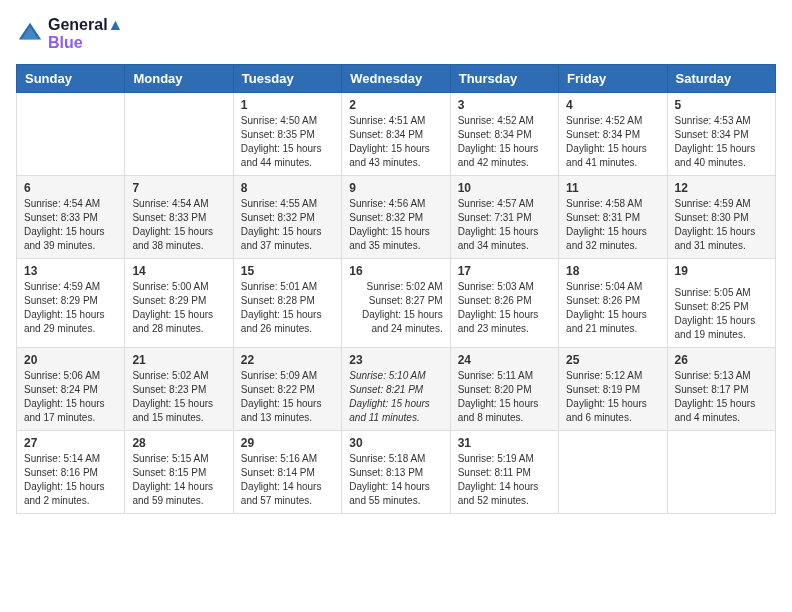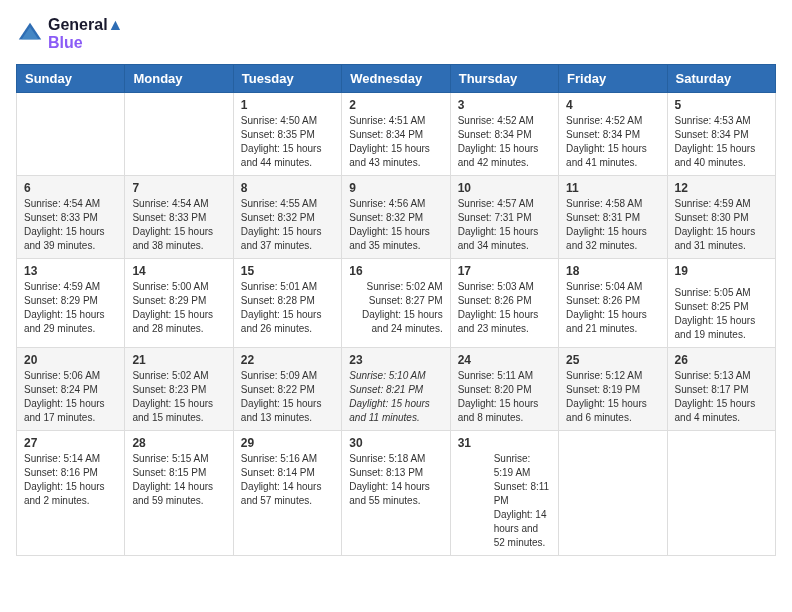--- a/index.html
+++ b/index.html
@@ -298,21 +298,21 @@
 Daylight: 14 hours and 57 minutes.</div>
         </td>
         <td>
           <div class="day-number">30</div>
           <div class="day-info" style="white-space: pre-line;">Sunrise: 5:18 AM
 Sunset: 8:13 PM
 Daylight: 14 hours and 55 minutes.</div>
         </td>
         <td>
           <div class="day-number">31</div>
-          <div class="day-info" style="white-space: pre-line; margin-left: 36px;">Sunrise: 5:19 AM
+          <div class="day-info" style="white-space: pre-line;">Sunrise: 5:19 AM
 Sunset: 8:11 PM
 Daylight: 14 hours and 52 minutes.</div>
         </td>
         <td class="empty-cell"></td>
         <td class="empty-cell"></td>
       </tr>
     </tbody>
 </table>
 
 </body></html>

